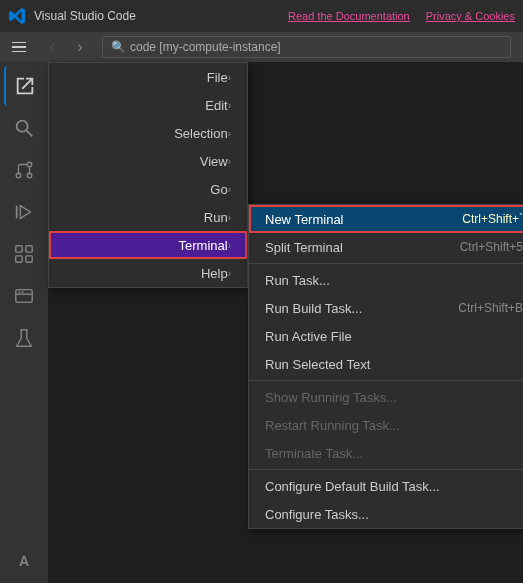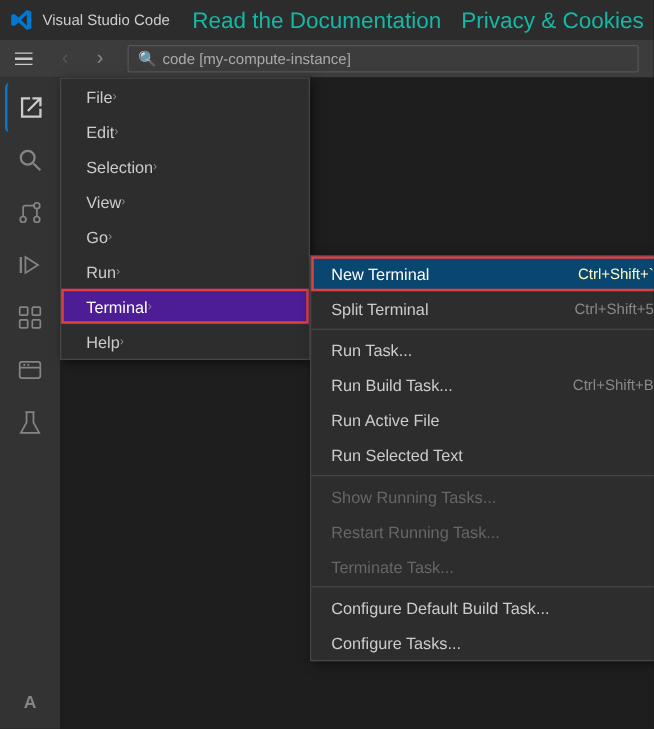--- a/index.html
+++ b/index.html
@@ -24,22 +24,23 @@
     .title-bar-text {
       color: #ccc;
       font-size: 12px;
       flex: 1;
     }
     .title-bar-links {
       display: flex;
       gap: 16px;
     }
     .title-bar-link {
-      color: #14b8a6;
-      font-size: 18px;
+      color: #ec4899;
+      font-size: 11px;
+      text-decoration: underline;
       cursor: pointer;
     }
 
     
     .menu-bar {
       background: #3c3c3c;
       height: 30px;
       display: flex;
       align-items: center;
       padding: 0 4px;
@@ -131,21 +132,21 @@
       left: 0;
       background: #2d2d2d;
       border: 1px solid #454545;
       width: 200px;
       z-index: 100;
       box-shadow: 2px 2px 8px rgba(0,0,0,0.5);
     }
     .file-menu-item {
       display: flex;
       align-items: center;
-      justify-content: flex-start;
+      justify-content: flex-end;
       padding: 5px 16px 5px 20px;
       color: #cccccc;
       cursor: pointer;
       height: 28px;
     }
     .file-menu-item.active {
       background: #4c1d95;
       color: #fff;
       outline: 2px solid #e04040;
       outline-offset: -2px;

